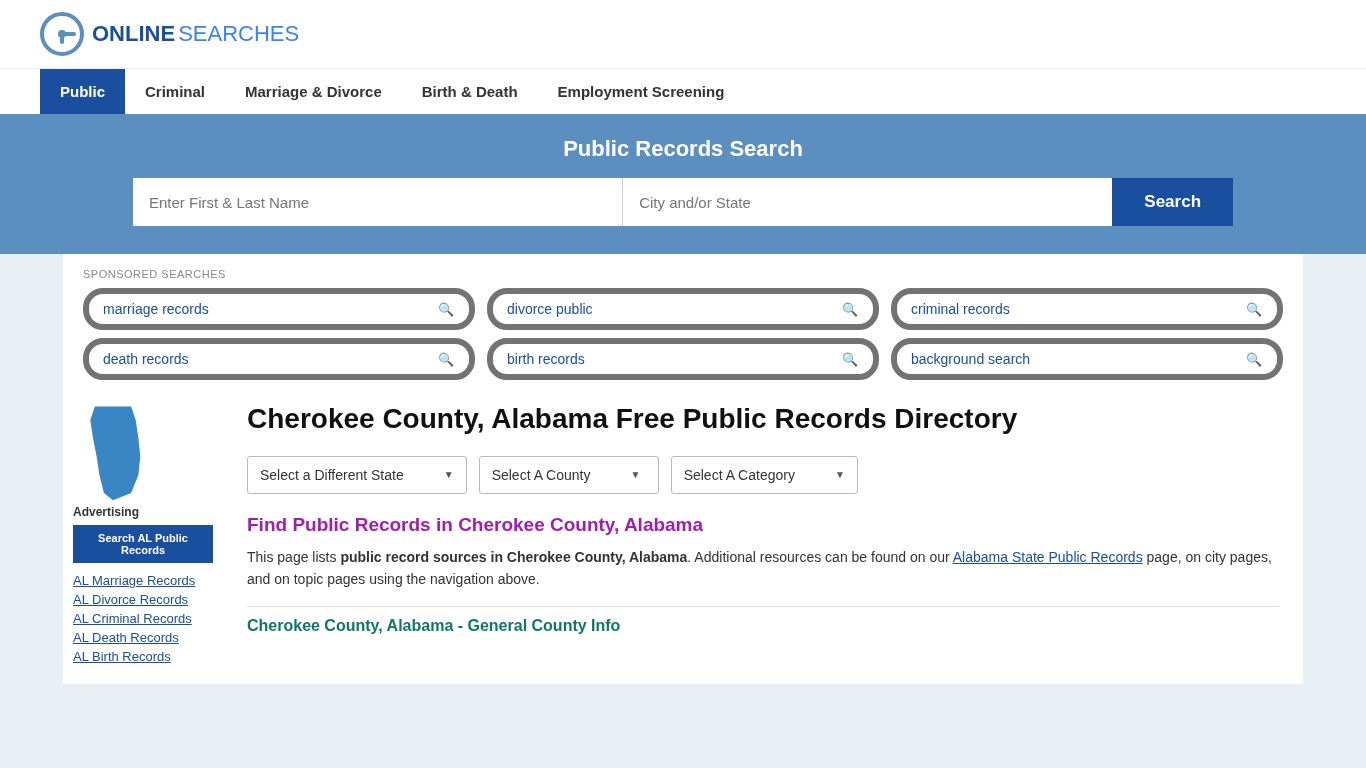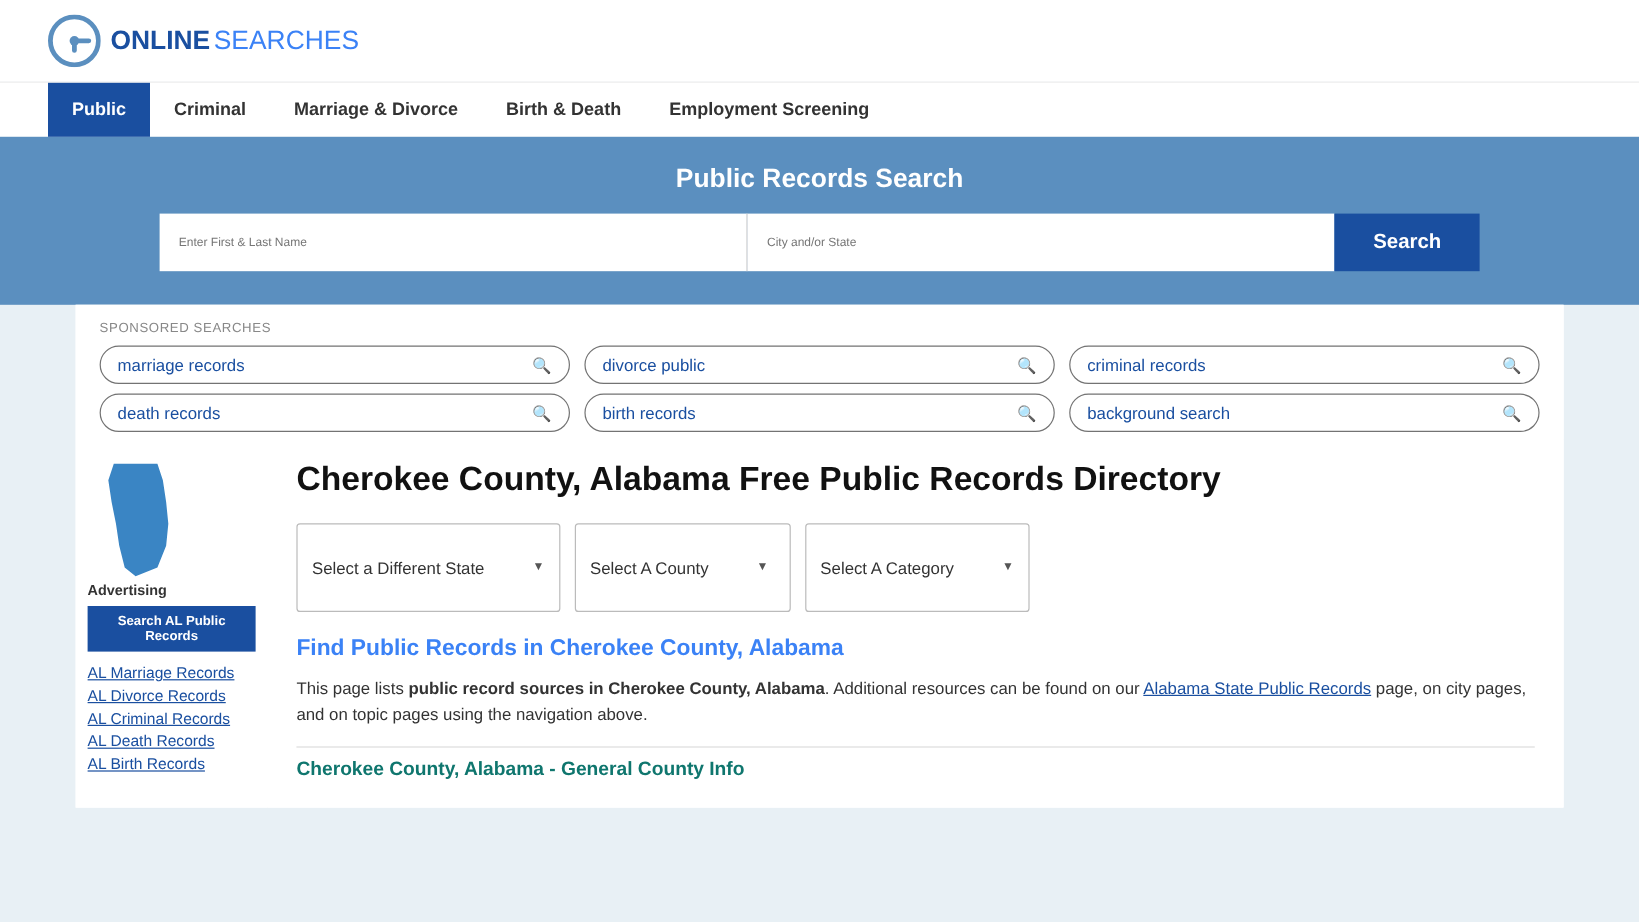--- a/index.html
+++ b/index.html
@@ -72,21 +72,21 @@
     }
     .search-form {
       display: flex;
       gap: 0;
       max-width: 1100px;
       margin: 0 auto;
     }
     .search-form input {
       flex: 1;
       padding: 2px 16px;
-      font-size: 10px;
+      font-size: 15px;
       border: none;
       outline: none;
     }
     .search-form input:first-child {
       border-right: 1px solid #ccc;
     }
     .search-btn {
       background: #1a4fa0;
       color: #fff;
       border: none;
@@ -116,21 +116,21 @@
       text-transform: uppercase;
       letter-spacing: 0.5px;
       margin-bottom: 8px;
     }
     .sponsored-links {
       display: grid;
       grid-template-columns: repeat(3, 1fr);
       gap: 8px 12px;
     }
     .sponsored-link {
-      border: 1px solid #737373;
+      border: 6px solid #737373;
       border-radius: 20px;
       display: flex;
       align-items: center;
       justify-content: space-between;
       padding: 7px 14px;
       text-decoration: none;
       color: #1a4fa0;
       font-size: 14px;
     }
     .sponsored-link .search-icon-small {
@@ -194,37 +194,37 @@
       display: flex;
       gap: 12px;
       margin-bottom: 20px;
       flex-wrap: wrap;
     }
     .dropdown-select {
       display: flex;
       align-items: center;
       border: 1px solid #bbb;
       border-radius: 3px;
-      padding: 28px 12px;
+      padding: 10px 12px;
       background: #fff;
       cursor: pointer;
       font-size: 14px;
       color: #333;
       gap: 40px;
       min-width: 180px;
     }
     .dropdown-select .chevron {
       font-size: 10px;
       color: #555;
     }
 
     .find-heading {
       font-size: 19px;
       font-weight: 700;
-      color: #3b82f6;
+      color: #a21caf;
       margin-bottom: 10px;
     }
     .find-description {
       font-size: 14px;
       line-height: 1.6;
       color: #333;
       margin-bottom: 16px;
     }
     .find-description strong { font-weight: 700; }
     .find-description a { color: #1a4fa0; }

